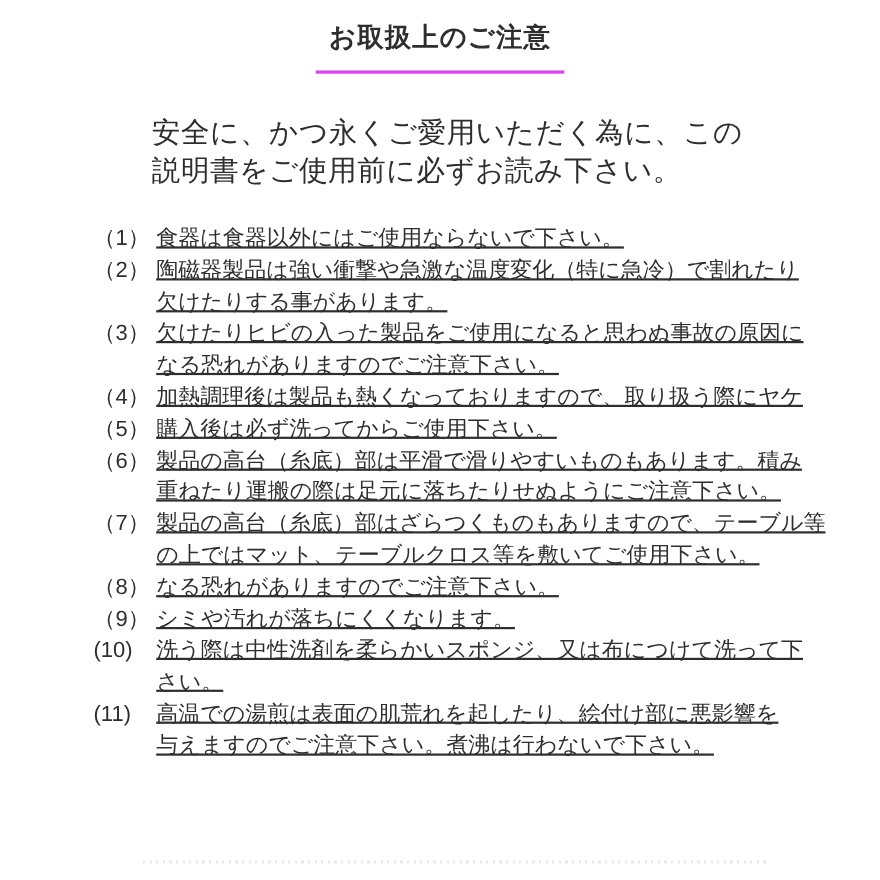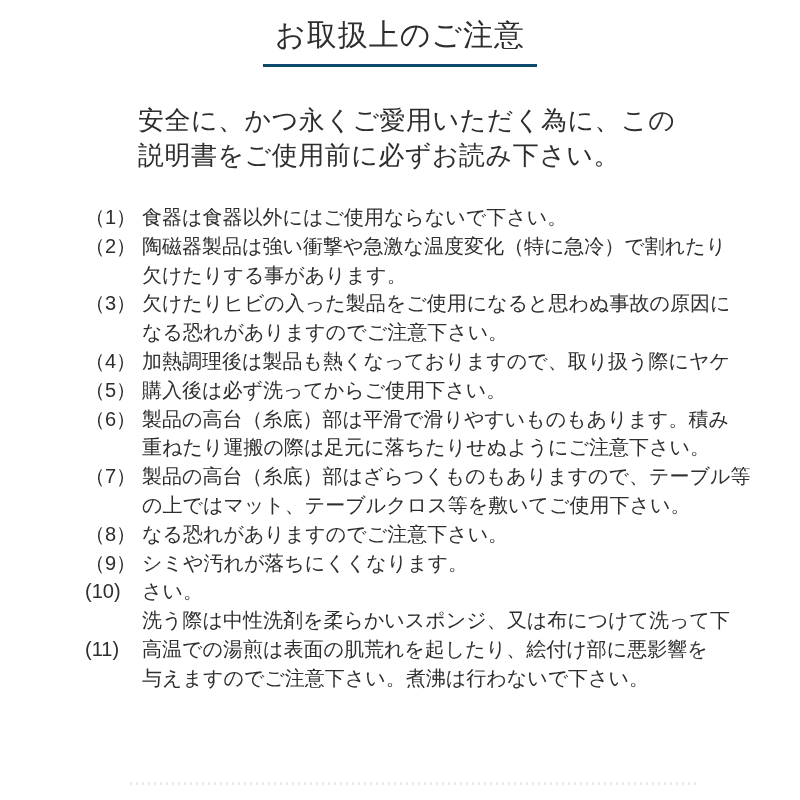--- a/index.html
+++ b/index.html
@@ -14,26 +14,26 @@
     font-family: "Liberation Sans", "DejaVu Sans", sans-serif;
     overflow: hidden;
     position: relative;
   }
   .title-wrap {
     text-align: center;
     margin-top: 14px;
   }
   .page-title {
     display: inline-block;
-    font-size: 30px;
-    font-weight: 400;
+    font-size: 24px;
+    font-weight: 700;
     letter-spacing: 1px;
     line-height: 42px;
     padding: 0 12px 8px 12px;
-    border-bottom: 3px solid #0c4a6e;
+    border-bottom: 3px solid #d946ef;
     margin: 0;
   }
   .intro {
     margin: 36px 0 0 138px;
     font-size: 26px;
     line-height: 35px;
     letter-spacing: 0.5px;
   }
   .intro .line {
     white-space: nowrap;
@@ -47,20 +47,21 @@
     display: flex;
     align-items: flex-start;
   }
   .item .num {
     flex: 0 0 57px;
     width: 57px;
     white-space: nowrap;
   }
   .item .text {
     flex: 1;
+    text-decoration: underline;
   }
   .item .text .line {
     white-space: nowrap;
   }
   .cropped-remnant {
     position: absolute;
     left: 130px;
     top: 782px;
     width: 570px;
     height: 3px;
@@ -146,22 +147,22 @@
   <div class="item">
     <div class="num">（9）</div>
     <div class="text">
         <div class="line">シミや汚れが落ちにくくなります。</div>
       </div>
   </div>
 
   <div class="item">
     <div class="num">(10)</div>
     <div class="text">
+        <div class="line">洗う際は中性洗剤を柔らかいスポンジ、又は布につけて洗って下</div>
         <div class="line">さい。</div>
-        <div class="line">洗う際は中性洗剤を柔らかいスポンジ、又は布につけて洗って下</div>
       </div>
   </div>
 
   <div class="item">
     <div class="num">(11)</div>
     <div class="text">
         <div class="line">高温での湯煎は表面の肌荒れを起したり、絵付け部に悪影響を</div>
         <div class="line">与えますのでご注意下さい。煮沸は行わないで下さい。</div>
       </div>
   </div>

